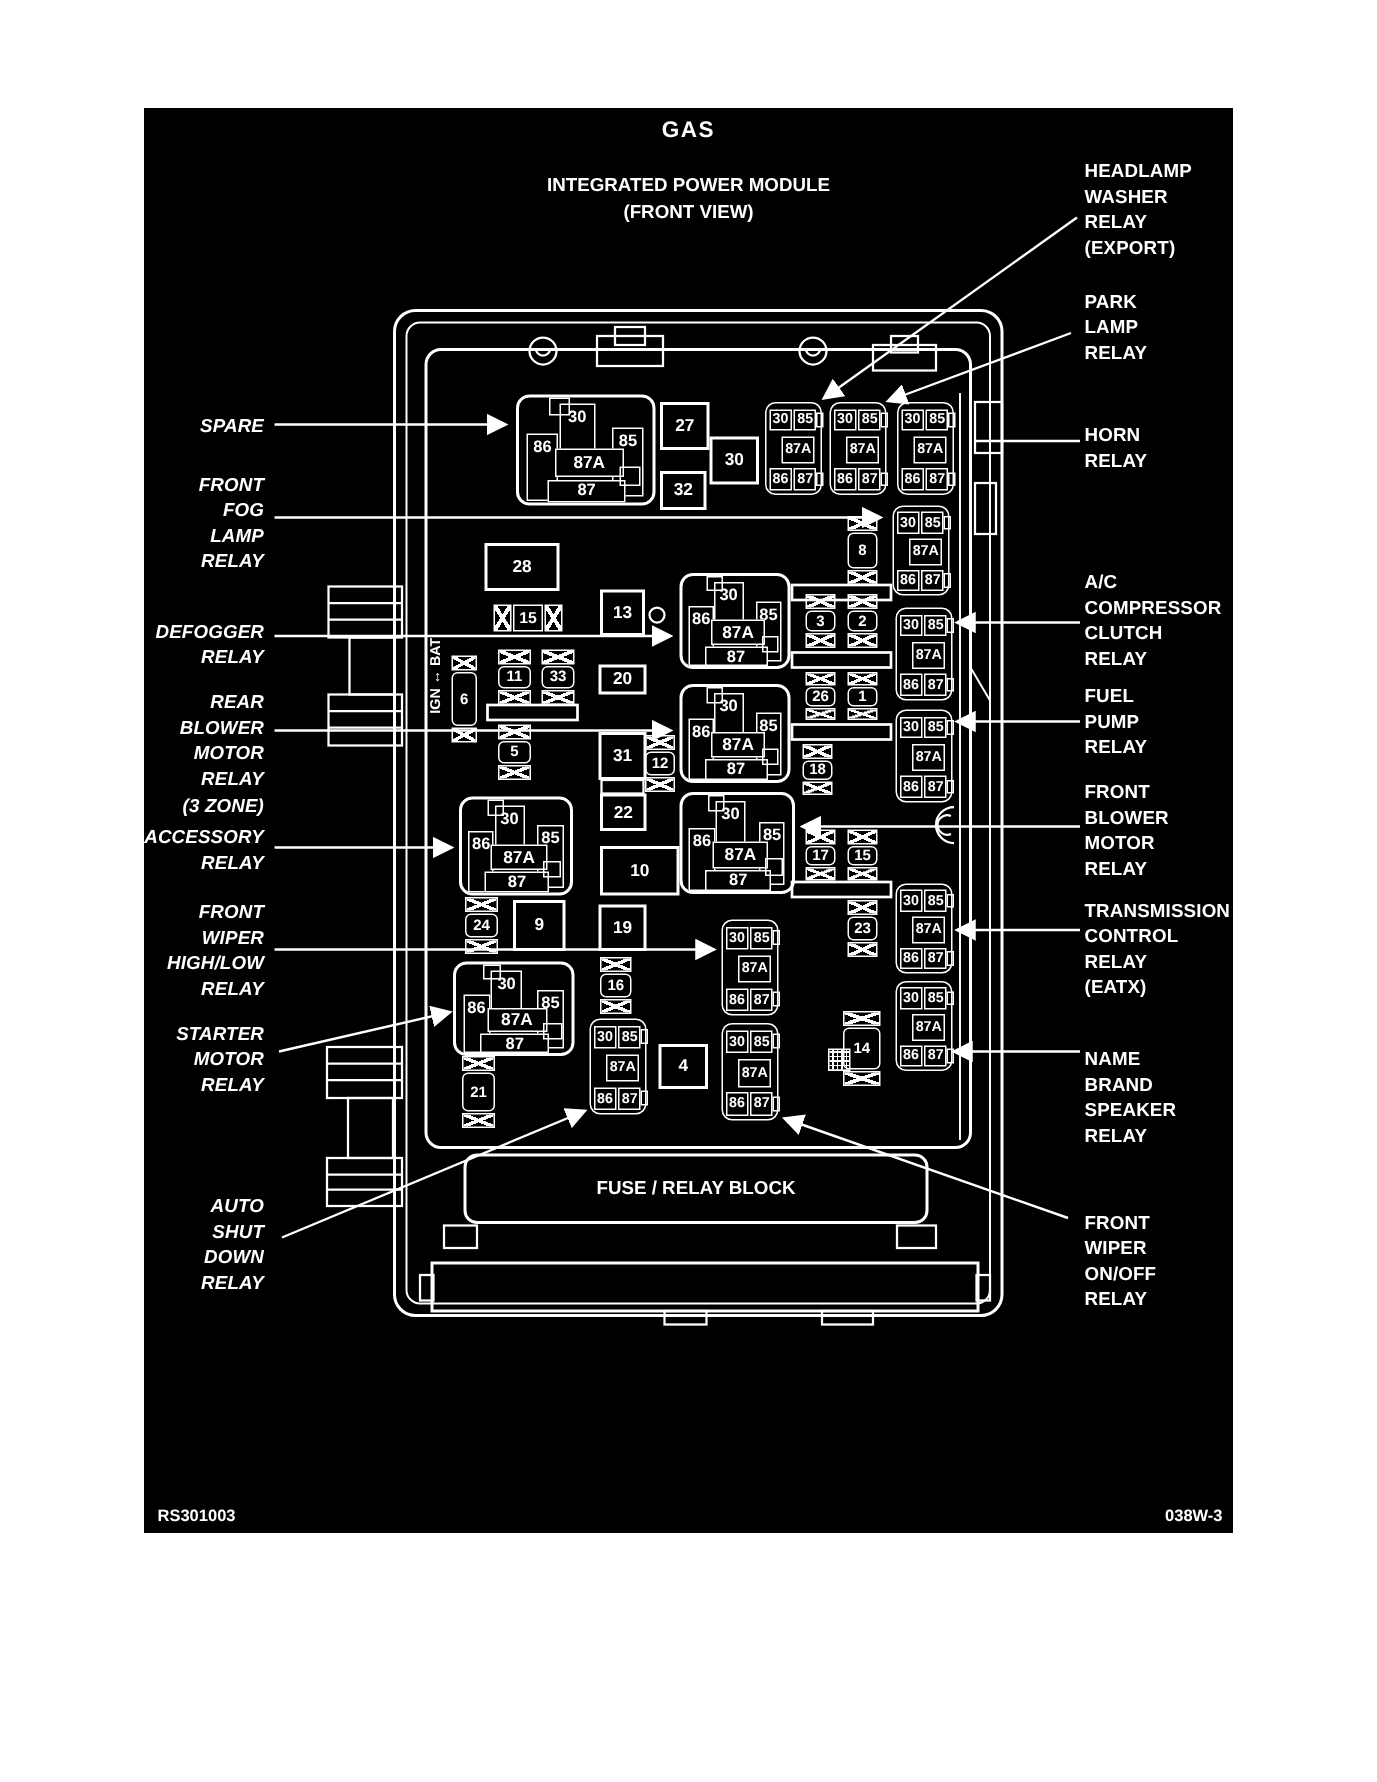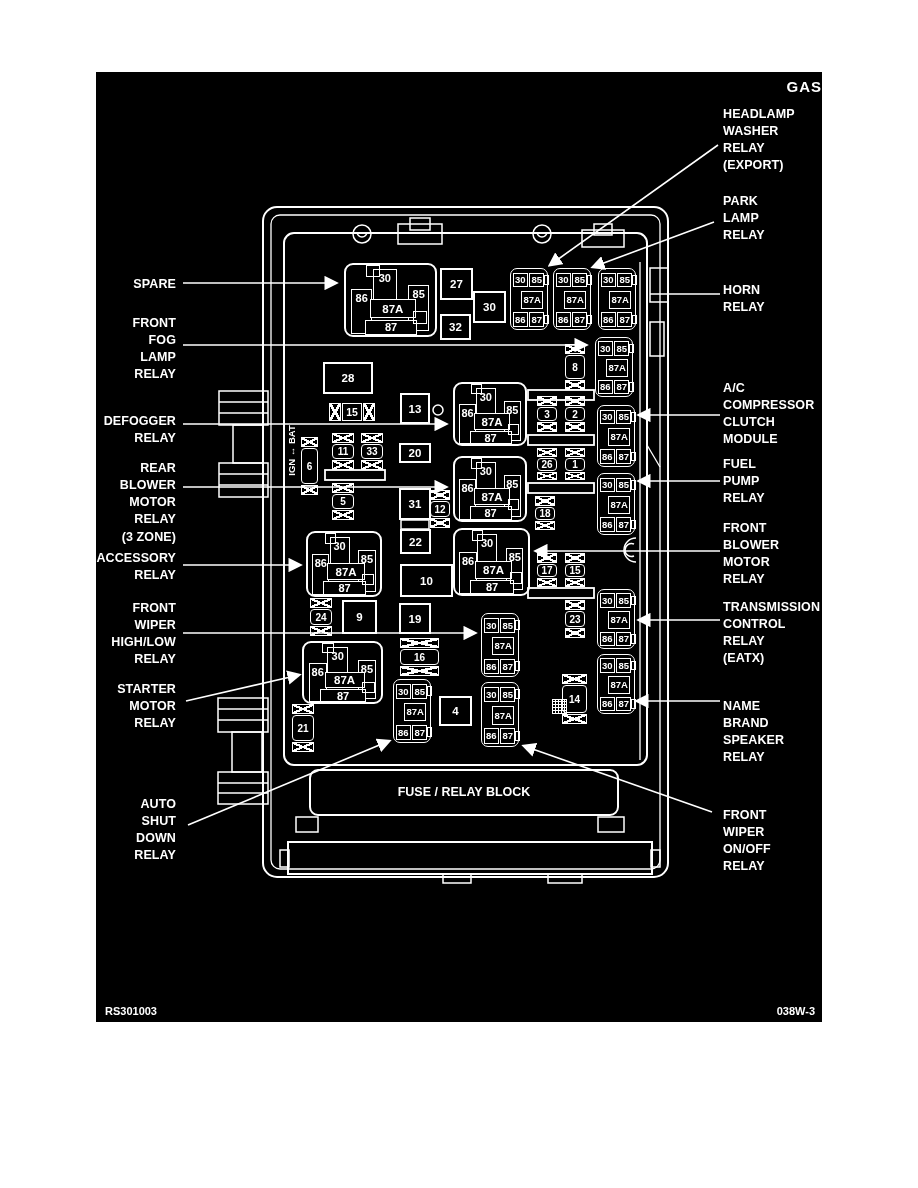--- a/index.html
+++ b/index.html
@@ -1,22 +1,22 @@
 <!DOCTYPE html>
 <html><head>
 <meta charset="utf-8">
 <style>
   html,body{margin:0;padding:0;background:#777;}
   .page{position:relative;width:918px;height:1188px;background:#fff;font-family:"Liberation Sans",sans-serif;overflow:hidden;}
   .canvas{position:absolute;left:96px;top:72px;width:726px;height:950px;background:#000;color:#fff;overflow:hidden;}
   .canvas svg{position:absolute;left:0;top:0;pointer-events:none;}
-  .title{position:absolute;left:0;top:6px;width:726px;text-align:right;font-size:15px;font-weight:bold;letter-spacing:1px;}
+  .title{position:absolute;left:0;top:6px;width:726px;text-align:center;font-size:15px;font-weight:bold;letter-spacing:1px;}
   .subtitle{position:absolute;left:0;top:43px;width:726px;text-align:center;font-size:12.5px;font-weight:bold;white-space:pre-line;line-height:1.4;}
   .lbl{position:absolute;font-size:12.5px;font-weight:bold;line-height:1.37;white-space:pre-line;letter-spacing:0.1px;}
-  .lbl.left{right:646px;text-align:right;}
+  .lbl.left{right:646px;text-align:right;font-style:italic;}
   .lbl.rightl{left:627px;text-align:left;}
   .blocklbl{position:absolute;text-align:center;font-size:12.5px;font-weight:bold;}
   .footer{position:absolute;top:933px;font-size:11px;font-weight:bold;}
   .footer.fl{left:9px;text-align:right;}
   .footer.fr{right:7px;}
   .vtext{position:absolute;transform:rotate(-90deg);font-size:9.5px;font-weight:bold;text-align:center;white-space:nowrap;}
   
   .fsq{position:absolute;border:2px solid #fff;display:flex;align-items:center;justify-content:center;font-size:11.5px;font-weight:bold;box-sizing:border-box;}
   
   .cart{position:absolute;display:flex;flex-direction:column;box-sizing:border-box;}
@@ -48,20 +48,22 @@
   .s-stub-b{position:absolute;left:91%;top:76%;width:9%;height:13%;border:1px solid #fff;}
   .hatch{position:absolute;border:1.4px solid #fff;background:repeating-linear-gradient(0deg,transparent 0 2px,#fff 2px 3px),repeating-linear-gradient(90deg,transparent 0 2px,#fff 2px 3px);}
 </style>
 </head>
 <body>
 
 <div class="page">
   <div class="canvas">
 
     <div class="title">GAS</div>
+    <div class="subtitle">INTEGRATED POWER MODULE
+(FRONT VIEW)</div>
 
     <svg width="726" height="950" viewBox="0 0 726 950">
       <defs>
         <marker id="arr" markerWidth="9" markerHeight="9" viewBox="0 0 10 10" refX="8" refY="5" orient="auto">
           <path d="M0,0L10,5L0,10Z" fill="#fff"></path>
         </marker>
       </defs>
       <g stroke="#fff" fill="none" stroke-width="2">
         <rect x="167" y="135" width="405" height="670" rx="14"></rect>
         <rect x="175" y="143" width="389" height="654" rx="9" stroke-width="1.3"></rect>
@@ -170,21 +172,21 @@
 RELAY
 (EXPORT)</div>
     <div class="lbl rightl" style="top:121px">PARK
 LAMP
 RELAY</div>
     <div class="lbl rightl" style="top:210px">HORN
 RELAY</div>
     <div class="lbl rightl" style="top:308px">A/C
 COMPRESSOR
 CLUTCH
-MODULE</div>
+RELAY</div>
     <div class="lbl rightl" style="top:384px">FUEL
 PUMP
 RELAY</div>
     <div class="lbl rightl" style="top:448px">FRONT
 BLOWER
 MOTOR
 RELAY</div>
     <div class="lbl rightl" style="top:527px">TRANSMISSION
 CONTROL
 RELAY
@@ -381,24 +383,24 @@
       </div>
     <div class="cart" style="left:205px;top:365px;width:17px;height:58px">
         <span class="cbody">6</span>
       </div>
     <div class="cart" style="left:334px;top:418px;width:20px;height:38px">
         <span class="cbody">12</span>
       </div>
     <div class="cart" style="left:214px;top:526px;width:22px;height:38px">
         <span class="cbody">24</span>
       </div>
-    <div class="cart" style="left:304px;top:566px;width:39px;height:38px">
+    <div class="cart" style="left:304px;top:566px;width:21px;height:38px">
         <span class="cbody">16</span>
       </div>
-    <div class="cart" style="left:196px;top:632px;width:22px;height:48px">
+    <div class="cart" style="left:212px;top:632px;width:22px;height:48px">
         <span class="cbody">21</span>
       </div>
     <div class="cart" style="left:441px;top:324px;width:20px;height:36px">
         <span class="cbody">3</span>
       </div>
     <div class="cart" style="left:469px;top:324px;width:20px;height:36px">
         <span class="cbody">2</span>
       </div>
     <div class="cart" style="left:441px;top:376px;width:20px;height:32px">
         <span class="cbody">26</span>

